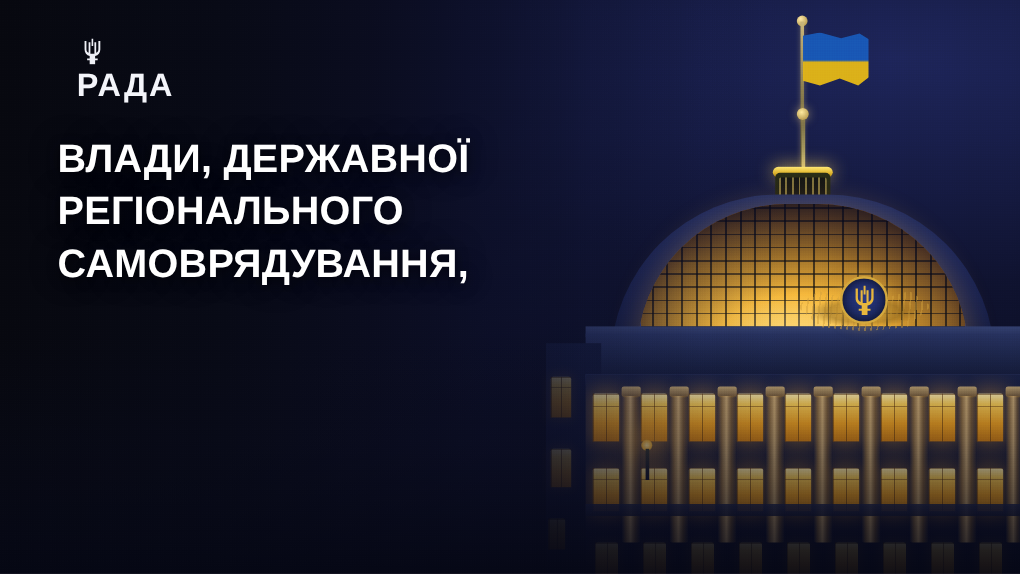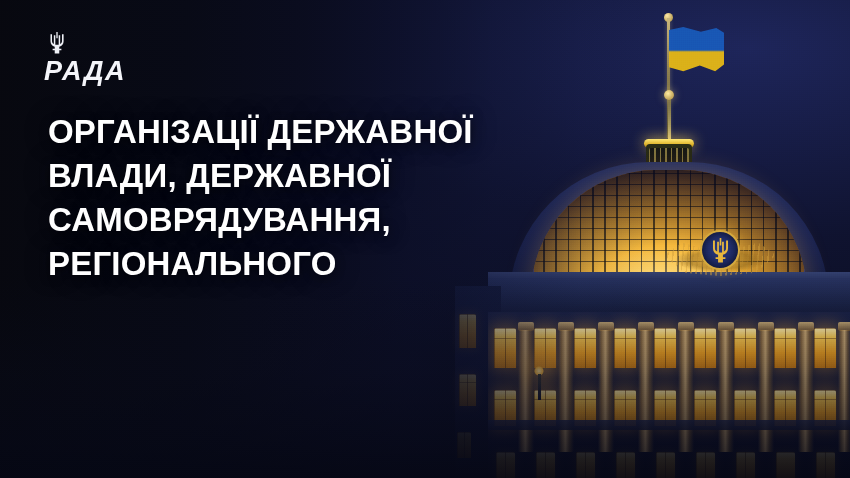--- a/index.html
+++ b/index.html
@@ -221,21 +221,21 @@
   .grain {
     position:absolute; inset:0; opacity:.20; mix-blend-mode:overlay;
     background-image:
       repeating-linear-gradient(0deg, rgba(255,255,255,.05) 0 1px, rgba(0,0,0,.05) 1px 2px),
       repeating-linear-gradient(90deg, rgba(255,255,255,.04) 0 1px, rgba(0,0,0,.04) 1px 2px);
   }
 
   
   .content { position:absolute; inset:0; }
 
-  .logo { position:absolute; left:44px; top:32px;font-style:italic; }
+  .logo { position:absolute; left:64px; top:32px; }
   .logo-mark { width:22px; height:22px; display:block; margin:0 0 4px 2px; }
   .logo-word {
     color:#f4f5fa; font-size:27px; font-weight:bold;
     letter-spacing:1.6px; line-height:1; white-space:nowrap;
   }
 
   .headline {
     position:absolute; left:48px; top:110px; width:640px;
   }
   .hl-line {
@@ -355,20 +355,19 @@
 
     <div class="logo">
       <svg class="logo-mark" viewBox="0 0 24 30">
         <path fill="#eef0f6" d="M11.1 0h1.8v8.6h-1.8z"></path>
         <path fill="#eef0f6" d="M3.1 2.9h2.1v9.4c0 2 .9 3.4 2.5 4.1V4.4h2v13h4.6v-13h2v11.9c1.6-.7 2.5-2.1 2.5-4.1V2.9H21v9.7c0 3.9-2.3 6.6-5.9 7.4v2.9h2.9v2h-2.9v4.5H8.9v-4.5H6v-2h2.9V20C5.4 19.2 3.1 16.5 3.1 12.6z"></path>
       </svg>
       <div class="logo-word">РАДА</div>
     </div>
 
     <div class="headline">
-      <div class="hl-line">ОРГАНІЗАЦІЇ ДЕРЖАВНОЇ</div>
       <div class="hl-line">ВЛАДИ, ДЕРЖАВНОЇ</div>
+      <div class="hl-line">РЕГІОНАЛЬНОГО</div>
       <div class="hl-line">САМОВРЯДУВАННЯ,</div>
-      <div class="hl-line">РЕГІОНАЛЬНОГО</div>
     </div>
 
   </div>
 </div>
 
 </body></html>

